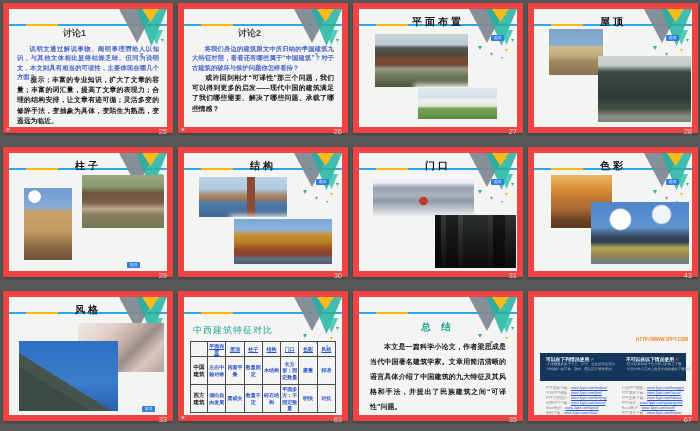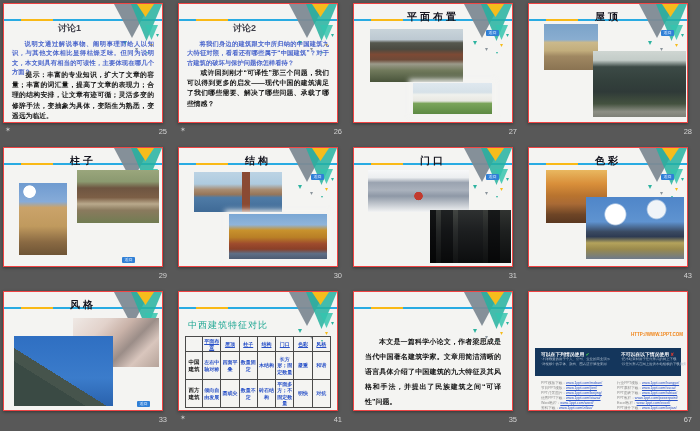--- a/index.html
+++ b/index.html
@@ -1,20 +1,20 @@
 <!DOCTYPE html>
 <html><head>
 <meta charset="utf-8">
 <style>
   html,body{margin:0;padding:0;}
   body{font-family:"Liberation Sans","DejaVu Sans",sans-serif;}
   .board{position:relative;width:700px;height:431px;background:#585858;overflow:hidden;}
   .cell{position:absolute;width:175px;height:144px;}
   .thumb{position:absolute;left:3px;top:3px;width:158px;height:118px;background:#f4f4f2;
-         border:1px solid #ef4444;overflow:hidden;box-shadow:0 1px 3px rgba(0,0,0,.4);}
+         border:6px solid #ef4444;overflow:hidden;box-shadow:0 1px 3px rgba(0,0,0,.4);}
   .num{position:absolute;top:127px;right:8px;font-size:7.5px;color:#d2d2d2;}
   .trans-icon{position:absolute;top:126px;left:5px;font-size:7px;color:#c6c6c6;}
 
   
   .topline{position:absolute;top:15px;left:0;width:158px;height:2px;
     background:linear-gradient(90deg,#29abe2 0 11%,#f9b916 11% 31%,#29abe2 31% 100%);}
   .tri{position:absolute;}
   .tri-gray{top:0;left:110px;width:36px;height:34px;background:#7e8a94;clip-path:polygon(0 0,100% 0,50% 100%);opacity:.95;}
   .tri-teal{top:0;left:127px;width:31px;height:37px;background:#25b2a0;clip-path:polygon(0 0,100% 0,50% 100%);opacity:.85;}
   .tri-yellow{top:0;left:133px;width:17px;height:13px;background:#f6bc1c;clip-path:polygon(0 0,100% 0,50% 100%);}
@@ -358,36 +358,37 @@
           <td>数量不定</td>
           <td>砖石结构</td>
           <td>平面多方；不固定数量</td>
           <td>明快</td>
           <td>对抗</td>
         </tr>
       </tbody>
         </table>
     </div>
     <div class="trans-icon">✶</div>
-    <div class="num">41</div>
+    <div class="num">63</div>
   </div>
 
   <div class="cell" style="left:350px;top:288px;">
     <div class="thumb">
   <div class="topline"></div>
   <div class="tri tri-gray"></div>
   <div class="tri tri-teal"></div>
   <div class="tri tri-yellow"></div>
   <div class="tri tri-teal2"></div>
   <div class="sp sp1"></div>
   <div class="sp sp2"></div>
   <div class="sp sp3"></div>
   <div class="sp sp4"></div>
   <div class="sp sp5"></div>
 
+      <div class="title-teal-center">总  结</div>
       <div class="sum-body">本文是一篇科学小论文，作者梁思成是当代中国著名建筑学家。文章用简洁清晰的语言具体介绍了中国建筑的九大特征及其风格和手法，并提出了民族建筑之间“可译性”问题。</div>
     </div>
     <div class="num">35</div>
   </div>
 
   <div class="cell" style="left:525px;top:288px;">
     <div class="thumb">
       <div class="ad-url">HTTP://WWW.1PPT.COM</div>
       <div class="ad-band">
         <div class="ad-band-col">

